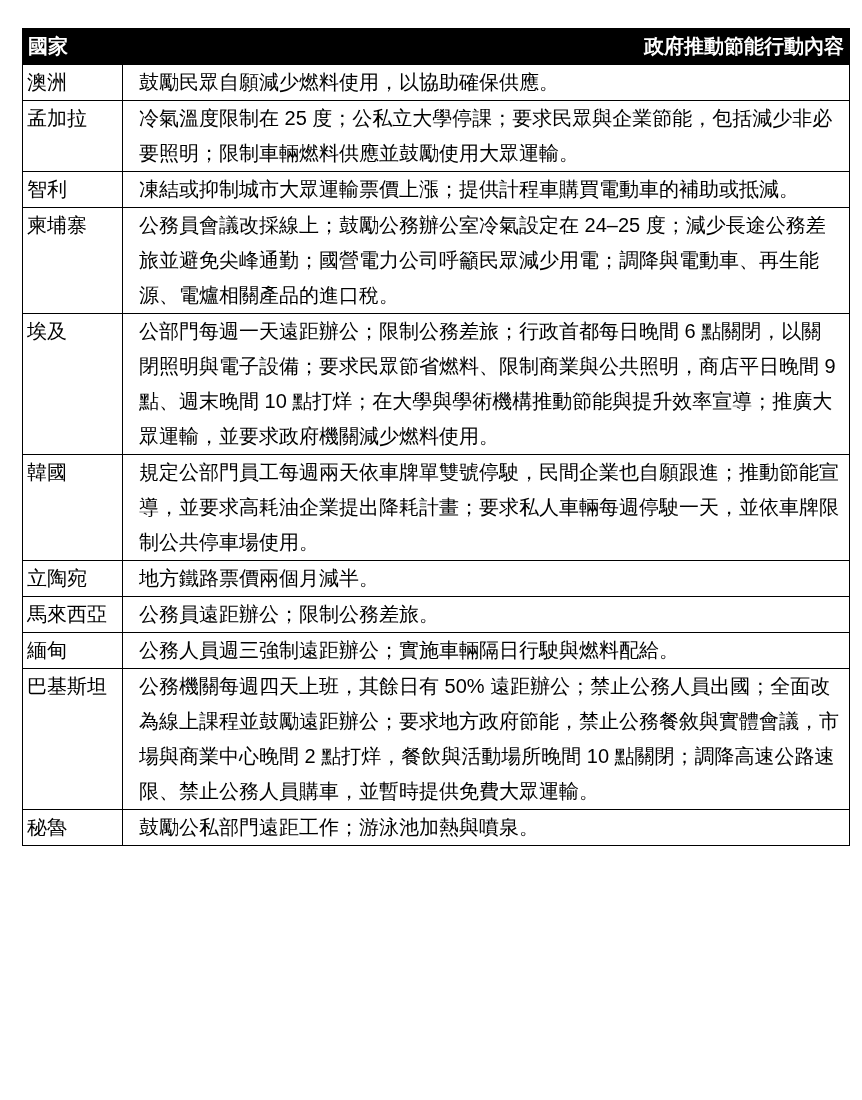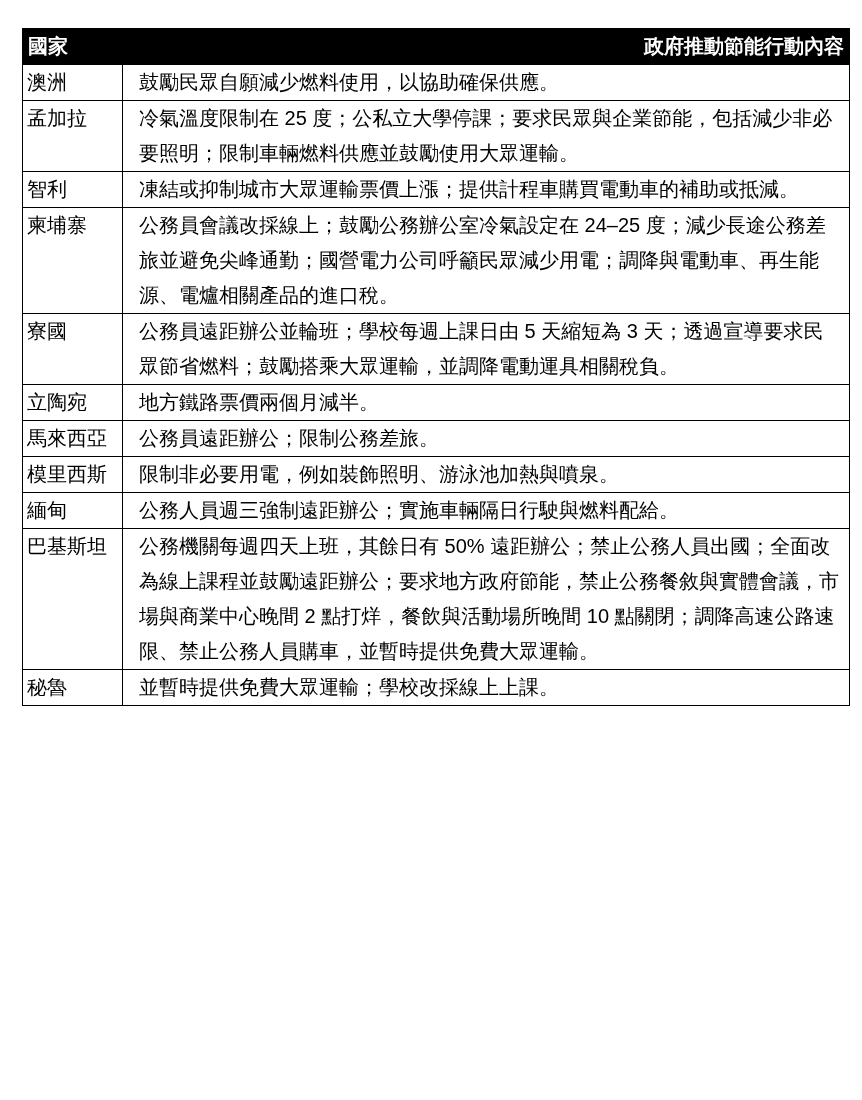--- a/index.html
+++ b/index.html
@@ -87,42 +87,42 @@
         </tr>
         <tr>
           <th class="country-cell">智利</th>
           <td class="actions-cell">凍結或抑制城市大眾運輸票價上漲；提供計程車購買電動車的補助或抵減。</td>
         </tr>
         <tr>
           <th class="country-cell">柬埔寨</th>
           <td class="actions-cell">公務員會議改採線上；鼓勵公務辦公室冷氣設定在 24–25 度；減少長途公務差旅並避免尖峰通勤；國營電力公司呼籲民眾減少用電；調降與電動車、再生能源、電爐相關產品的進口稅。</td>
         </tr>
         <tr>
-          <th class="country-cell">寮國</th>
-          <td class="actions-cell">公務員遠距辦公並輪班；學校每週上課日由 5 天縮短為 3 天；透過宣導要求民眾節省燃料；鼓勵搭乘大眾運輸，並調降電動運具相關稅負。</td>
+          <th class="country-cell">埃及</th>
+          <td class="actions-cell">公部門每週一天遠距辦公；限制公務差旅；行政首都每日晚間 6 點關閉，以關閉照明與電子設備；要求民眾節省燃料、限制商業與公共照明，商店平日晚間 9 點、週末晚間 10 點打烊；在大學與學術機構推動節能與提升效率宣導；推廣大眾運輸，並要求政府機關減少燃料使用。</td>
+        </tr>
+        <tr>
+          <th class="country-cell">韓國</th>
+          <td class="actions-cell">規定公部門員工每週兩天依車牌單雙號停駛，民間企業也自願跟進；推動節能宣導，並要求高耗油企業提出降耗計畫；要求私人車輛每週停駛一天，並依車牌限制公共停車場使用。</td>
         </tr>
         <tr>
           <th class="country-cell">立陶宛</th>
           <td class="actions-cell">地方鐵路票價兩個月減半。</td>
         </tr>
         <tr>
           <th class="country-cell">馬來西亞</th>
           <td class="actions-cell">公務員遠距辦公；限制公務差旅。</td>
-        </tr>
-        <tr>
-          <th class="country-cell">模里西斯</th>
-          <td class="actions-cell">限制非必要用電，例如裝飾照明、游泳池加熱與噴泉。</td>
         </tr>
         <tr>
           <th class="country-cell">緬甸</th>
           <td class="actions-cell">公務人員週三強制遠距辦公；實施車輛隔日行駛與燃料配給。</td>
         </tr>
         <tr>
           <th class="country-cell">巴基斯坦</th>
           <td class="actions-cell">公務機關每週四天上班，其餘日有 50% 遠距辦公；禁止公務人員出國；全面改為線上課程並鼓勵遠距辦公；要求地方政府節能，禁止公務餐敘與實體會議，市場與商業中心晚間 2 點打烊，餐飲與活動場所晚間 10 點關閉；調降高速公路速限、禁止公務人員購車，並暫時提供免費大眾運輸。</td>
         </tr>
         <tr>
           <th class="country-cell">秘魯</th>
-          <td class="actions-cell">並暫時提供免費大眾運輸；學校改採線上上課。</td>
+          <td class="actions-cell">鼓勵公私部門遠距工作；游泳池加熱與噴泉。</td>
         </tr>
       </tbody>
   </table>
 </div>
 
 </body></html>

